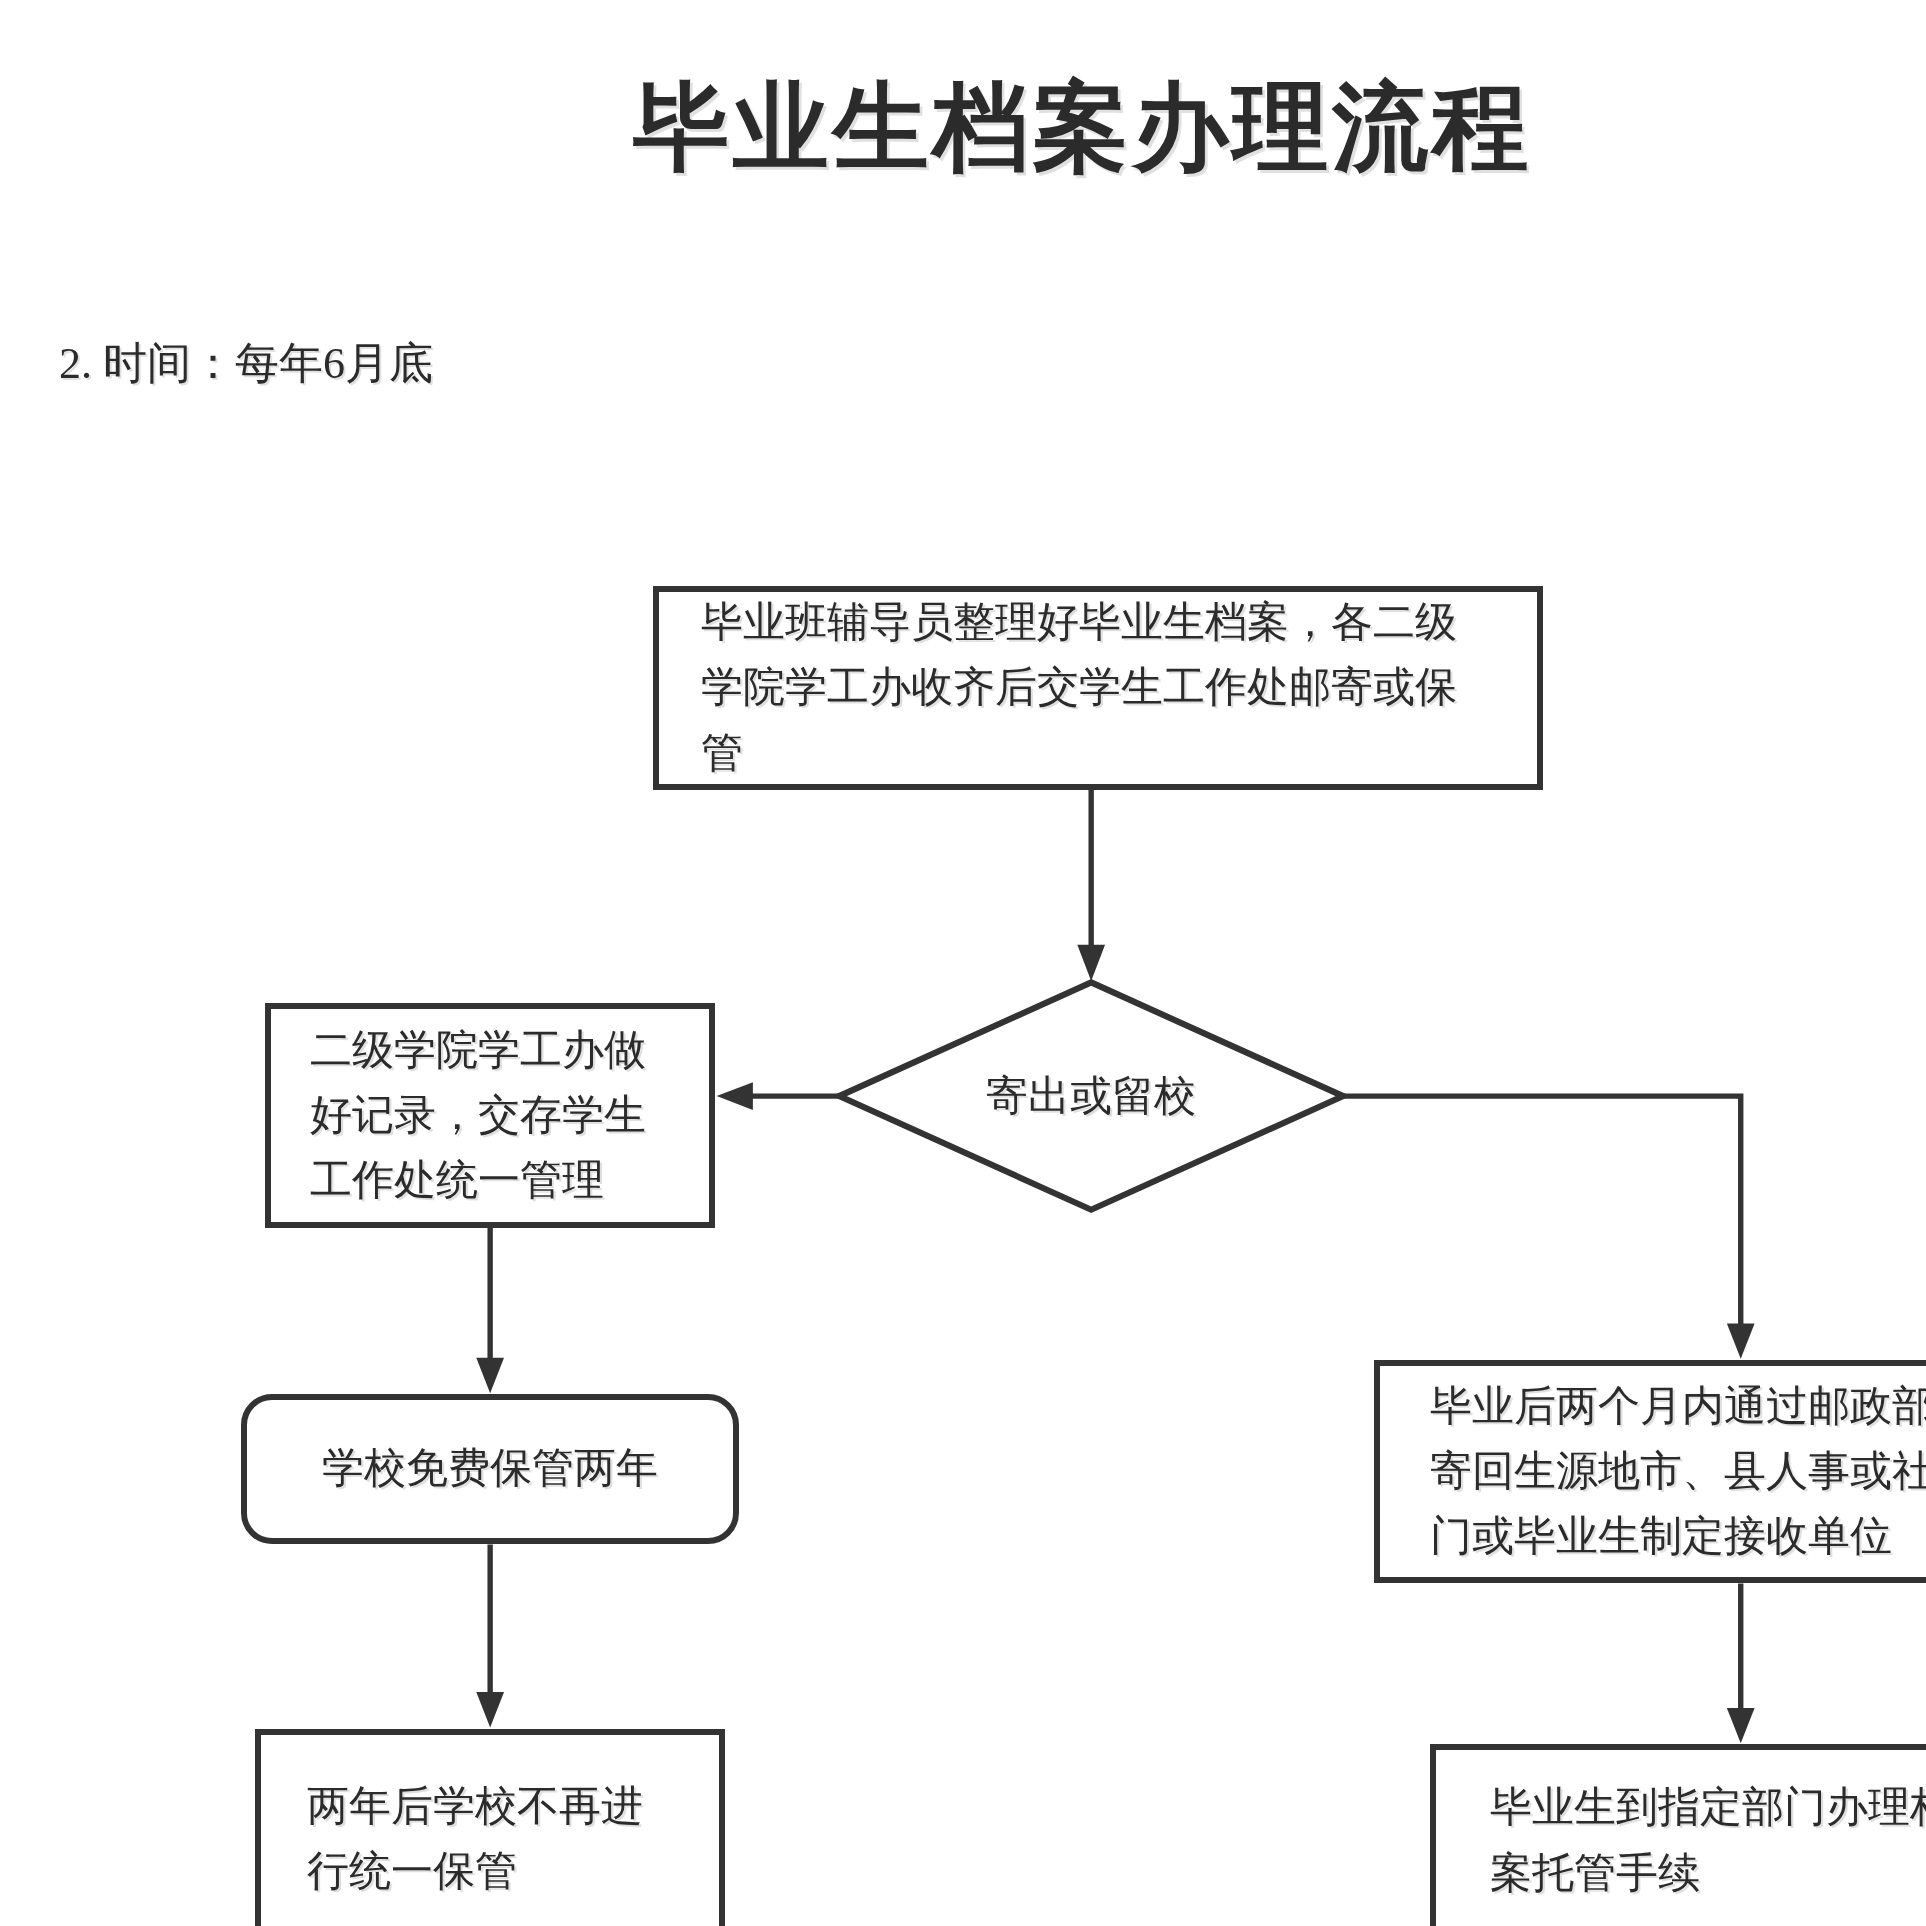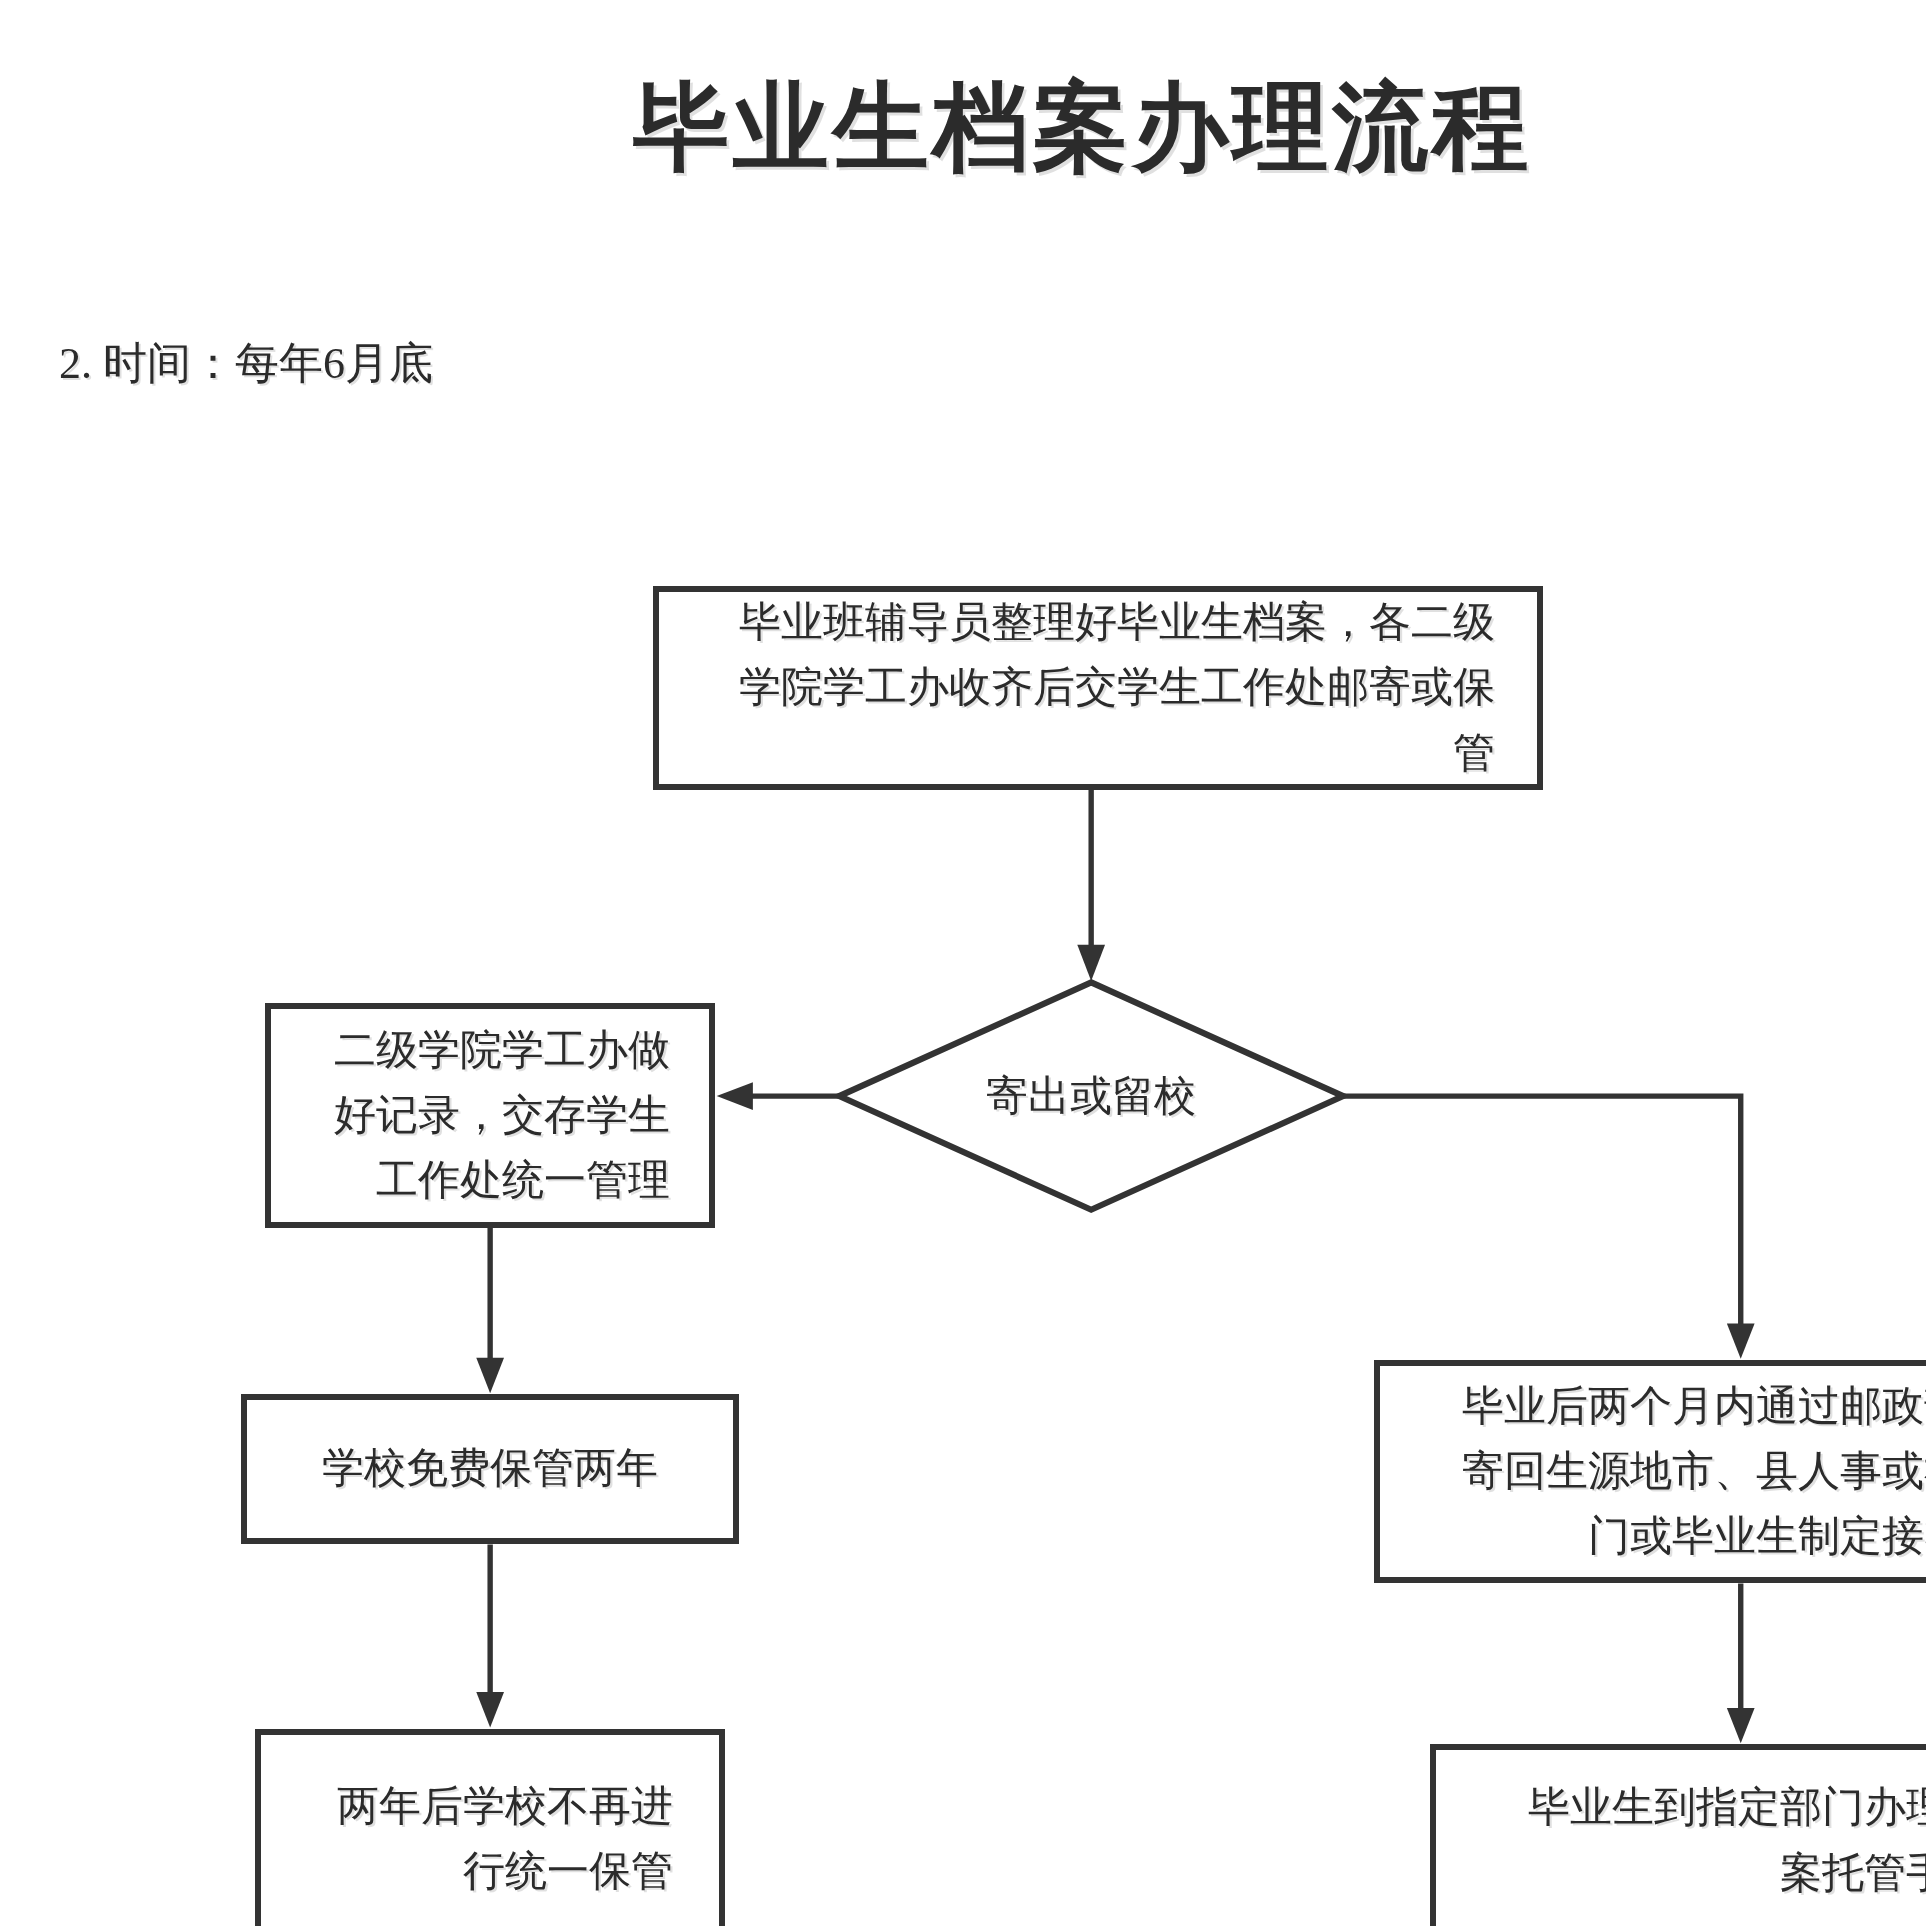--- a/index.html
+++ b/index.html
@@ -61,29 +61,29 @@
     stroke-width: 16;
   }
   .node {
     position: absolute;
     box-sizing: border-box;
     background: #ffffff;
     border: 6.2px solid #333333;
     display: flex;
     align-items: center;
     justify-content: center;
-    text-align: right;
+    text-align: left;
     font-size: 42px;
     line-height: 1.55;
     color: #2b2b2b;
     text-shadow: 2.3px 2.3px 0 rgba(0,0,0,0.12);
   }
   .node-start    { left: 653px; top: 586px; width: 890px; height: 204px; padding: 0 42px; }
   .node-record   { left: 265px;  top: 983px; width: 450px; height: 225px; padding: 0 39px; margin-top: 20px; }
-  .node-keep     { left: 241px;  top: 1394px; width: 498px; height: 150px; padding: 0 15.4px;  }
+  .node-keep     { left: 241px;  top: 1394px; width: 498px; height: 150px; padding: 0 15.4px; border-radius: 31px;  }
   .node-stopkeep { left: 255px;  top: 1729px; width: 470px; height: 220px; padding: 0 46px; }
   .node-mail     { left: 1374px; top: 1360px; width: 732px; height: 223px; padding: 0 50px; }
   .node-custody  { left: 1430px; top: 1744px; width: 620px; height: 193px; padding: 0 54px; }
   .decision-label {
     position: absolute;
     left: 839px;
     top: 982px;
     width: 504px;
     height: 227px;
     display: flex;

